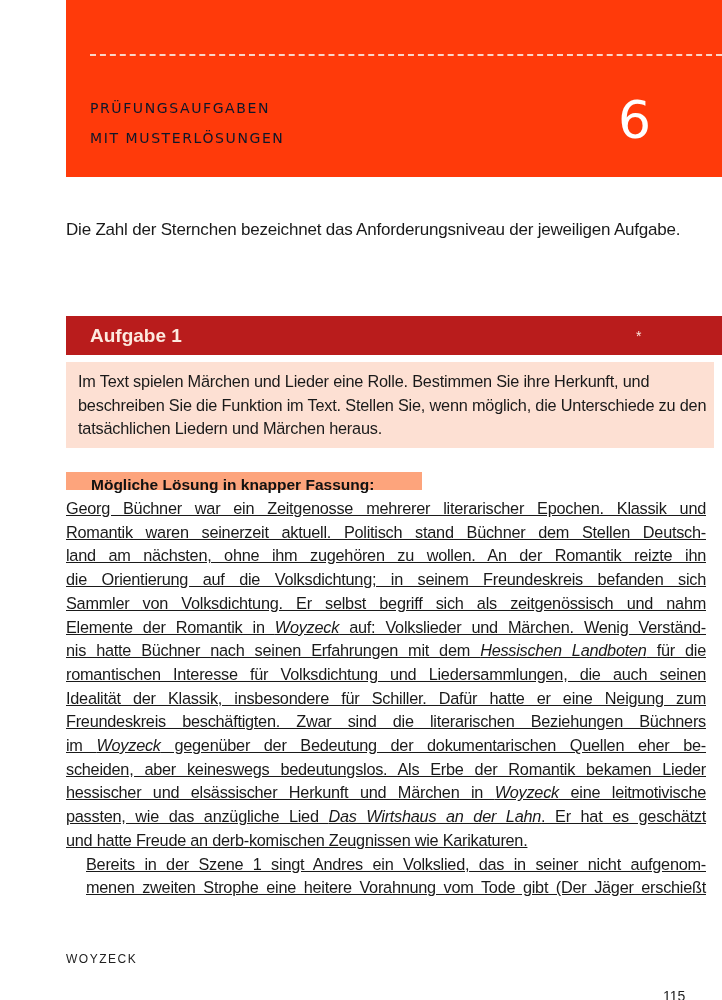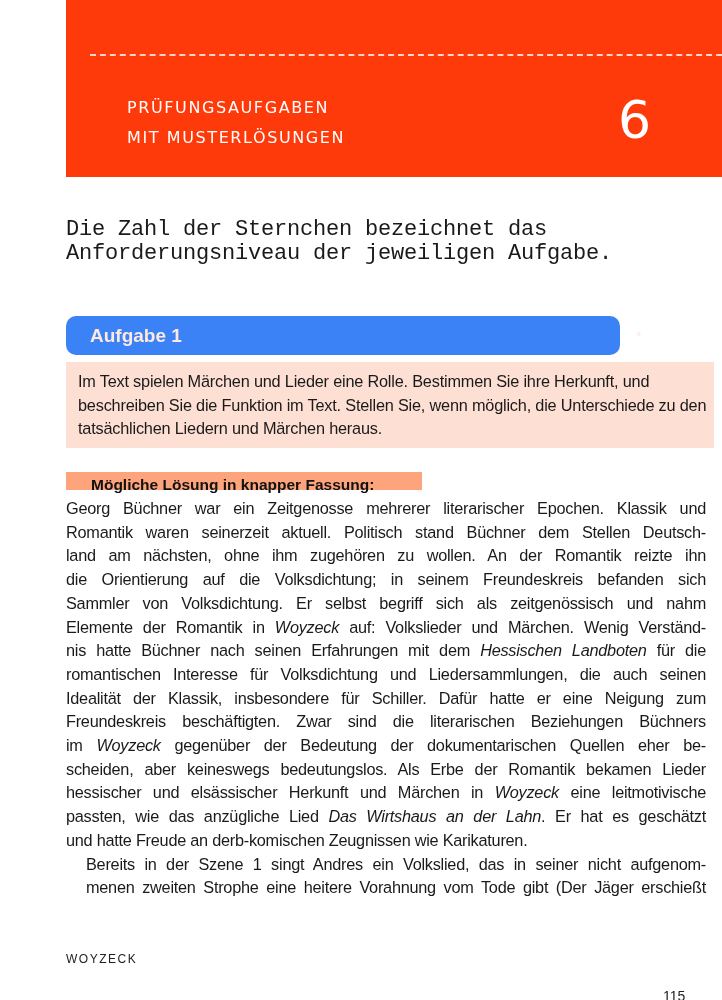--- a/index.html
+++ b/index.html
@@ -2,41 +2,41 @@
 <html><head>
 <meta charset="utf-8">
 <style>
   html, body { margin:0; padding:0; background:#ffffff; }
   body { width:722px; height:1000px; position:relative; overflow:hidden;
          font-family:"Liberation Sans", sans-serif; color:#1a1a1a; }
 
   .header { position:absolute; left:66px; top:0; width:656px; height:177px; background:#ff3a0a; }
   .header .dashes { position:absolute; left:24px; right:0; top:54px; height:0;
          border-top:2px dashed #fbd6c8; }
-  .header .title { position:absolute; left:24px; top:93px; color:#ffffff;
-         font-family:"DejaVu Sans", sans-serif; font-size:16px; letter-spacing:1.6px; line-height:30px;margin-left:37px; }
+  .header .title { position:absolute; left:24px; top:93px; color:#0f172a;
+         font-family:"DejaVu Sans", sans-serif; font-size:14px; letter-spacing:1.6px; line-height:30px; }
   .header .chapter { position:absolute; left:552px; top:90px; color:#ffffff;
          font-family:"DejaVu Sans", sans-serif; font-size:52px; line-height:60px; font-weight:normal; }
 
-  .intro { position:absolute; left:66px; top:218px; width:640px; font-size:22px; line-height:23.5px; letter-spacing:-0.2px;font-family:Liberation Mono, monospace; }
+  .intro { position:absolute; left:66px; top:218px; width:640px; font-size:17px; line-height:23.5px; letter-spacing:-0.2px; }
 
-  .task-bar { position:absolute; left:66px; top:316px; width:554px; height:39px; background:#3b82f6;border-radius:10px; }
+  .task-bar { position:absolute; left:66px; top:316px; width:656px; height:39px; background:#b91c1c; }
   .task-bar .label { position:absolute; left:24px; top:8px; color:#fde9df; font-size:19px; font-weight:bold; line-height:24px; }
   .task-bar .stars { position:absolute; left:570px; top:8px; color:#fde9df; font-size:14px; line-height:24px; }
 
   .task-box { position:absolute; left:66px; top:362px; width:648px; height:86px; background:#fde0d3; }
   .task-box .text { position:absolute; left:12px; top:8px; width:630px; font-size:16.3px; line-height:23.7px; letter-spacing:-0.2px; }
 
   .solution-label { position:absolute; left:66px; top:472px; width:356px; height:18px; background:#fda47c; }
   .solution-label span { position:absolute; left:25px; top:2px; font-size:15.5px; font-weight:bold; color:#111; line-height:21px; }
 
   .body-text { position:absolute; left:66px; top:497px; width:640px; font-size:16.3px; line-height:23.7px; letter-spacing:-0.25px; text-align:justify; }
   .body-text p { margin:0; }
   .body-text p.indent { text-indent:20px; }
-  .body-text .line { display:block; white-space:nowrap; text-align-last:justify; }
+  .body-text .line { display:block; white-space:nowrap; text-align-last:justify;text-decoration:underline; }
   .body-text .line.last { text-align-last:left; }
   .body-text i { font-style:italic; }
 
   .footer-left { position:absolute; left:66px; top:952px; font-size:12px; letter-spacing:1.5px; color:#222; }
   .footer-right { position:absolute; left:663px; top:950px; font-size:14px; color:#222;margin-top:38px; }
 </style>
 </head>
 <body>
 
 <div class="header">

